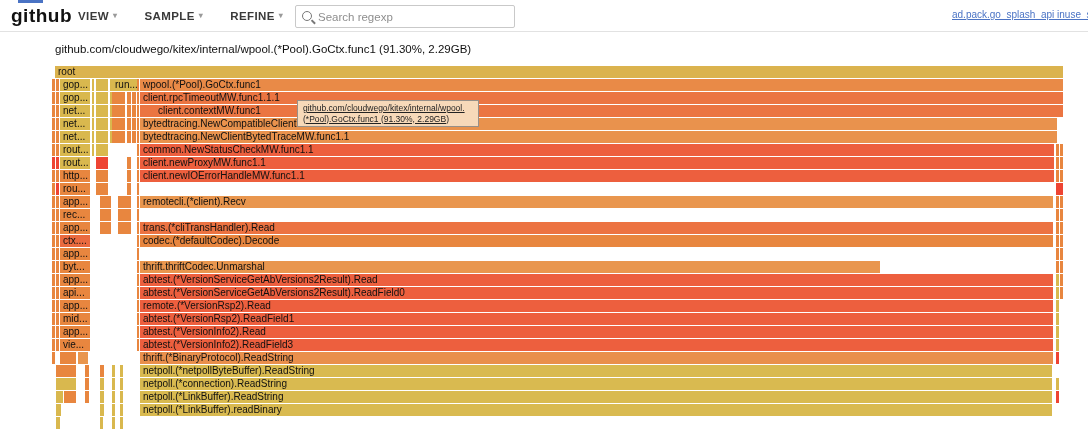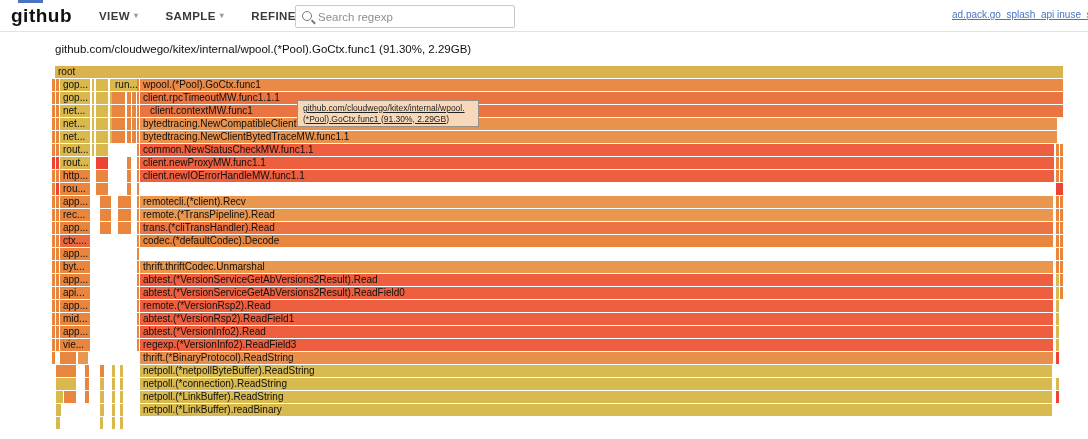--- a/index.html
+++ b/index.html
@@ -3,21 +3,21 @@
 <meta charset="utf-8">
 <style>
   html,body{margin:0;padding:0;background:#fff;}
   body{width:1088px;height:439px;position:relative;overflow:hidden;
        font-family:"Liberation Sans",sans-serif;}
   
   .topbar{position:absolute;left:0;top:0;width:1088px;height:31px;background:#fff;
           border-bottom:1px solid #e2e2e2;display:flex;align-items:center;}
   .artifact{position:absolute;left:18px;top:0;width:25px;height:3px;background:#4a73c4;}
   .logo{font-size:19px;font-weight:bold;color:#111;margin-left:11px;letter-spacing:.5px;}
-  .menus{display:flex;margin-left:27px;gap:27px;}
+  .menus{display:flex;margin-left:6px;gap:27px;}
   .menu{font-size:11.5px;font-weight:bold;color:#3a3a3a;letter-spacing:.4px;cursor:pointer;
         display:flex;align-items:center;gap:4px;}
   .caret{color:#9a9a9a;font-size:8px;line-height:1;}
   .search{position:absolute;left:295px;top:5px;width:218px;height:21px;border:1px solid #c9c9c9;
           border-radius:2px;background:#fff;display:flex;align-items:center;}
   .magwrap{position:relative;width:20px;height:20px;flex:0 0 20px;}
   .mag{position:absolute;left:6px;top:4px;width:8px;height:8px;border:1.5px solid #777;border-radius:50%;}
   .mag::after{content:"";position:absolute;left:8px;top:9px;width:5px;height:1.5px;background:#777;
               transform:rotate(45deg);}
   .search input{border:none;outline:none;flex:1;font-size:11.5px;color:#333;background:transparent;
@@ -39,55 +39,54 @@
 </head>
 <body>
 
 <div class="flame">
     <div class="cell" style="left: 55px; top: 66px; width: 1008px; background: rgb(219, 179, 78); padding-left: 3px;">root</div>
     <div class="cell" style="left: 60px; top: 79px; width: 30px; background: rgb(217, 184, 78); padding-left: 3px;">gop...</div>
     <div class="cell" style="left: 140px; top: 79px; width: 923px; background: rgb(233, 138, 71); padding-left: 3px;">wpool.(*Pool).GoCtx.func1</div>
     <div class="cell" style="left: 60px; top: 92px; width: 30px; background: rgb(217, 184, 78); padding-left: 3px;">gop...</div>
     <div class="cell" style="left: 140px; top: 92px; width: 923px; background: rgb(235, 117, 66); padding-left: 3px;">client.rpcTimeoutMW.func1.1.1</div>
     <div class="cell" style="left: 60px; top: 105px; width: 30px; background: rgb(217, 184, 78); padding-left: 3px;">net...</div>
-    <div class="cell" style="left: 140px; top: 105px; width: 923px; background: rgb(235, 117, 66); padding-left: 10px;">client.contextMW.func1</div>
+    <div class="cell" style="left: 140px; top: 105px; width: 923px; background: rgb(235, 117, 66); padding-left: 18px;">client.contextMW.func1</div>
     <div class="cell" style="left: 60px; top: 118px; width: 30px; background: rgb(217, 184, 78); padding-left: 3px;">net...</div>
     <div class="cell" style="left: 140px; top: 118px; width: 917px; background: rgb(233, 146, 77); padding-left: 3px;">bytedtracing.NewCompatibleClientTraceMW.func1.1</div>
     <div class="cell" style="left: 60px; top: 131px; width: 30px; background: rgb(217, 184, 78); padding-left: 3px;">net...</div>
     <div class="cell" style="left: 140px; top: 131px; width: 917px; background: rgb(233, 146, 77); padding-left: 3px;">bytedtracing.NewClientBytedTraceMW.func1.1</div>
     <div class="cell" style="left: 60px; top: 144px; width: 30px; background: rgb(217, 184, 78); padding-left: 3px;">rout...</div>
     <div class="cell" style="left: 140px; top: 144px; width: 914px; background: rgb(237, 95, 62); padding-left: 3px;">common.NewStatusCheckMW.func1.1</div>
     <div class="cell" style="left: 60px; top: 157px; width: 30px; background: rgb(217, 184, 78); padding-left: 3px;">rout...</div>
     <div class="cell" style="left: 140px; top: 157px; width: 914px; background: rgb(237, 95, 62); padding-left: 3px;">client.newProxyMW.func1.1</div>
     <div class="cell" style="left: 60px; top: 170px; width: 30px; background: rgb(232, 134, 63); padding-left: 3px;">http...</div>
     <div class="cell" style="left: 140px; top: 170px; width: 914px; background: rgb(237, 95, 62); padding-left: 3px;">client.newIOErrorHandleMW.func1.1</div>
     <div class="cell" style="left: 60px; top: 183px; width: 30px; background: rgb(232, 134, 63); padding-left: 3px;">rou...</div>
     <div class="cell" style="left: 60px; top: 196px; width: 30px; background: rgb(232, 134, 63); padding-left: 3px;">app...</div>
     <div class="cell" style="left: 140px; top: 196px; width: 913px; background: rgb(233, 150, 78); padding-left: 3px;">remotecli.(*client).Recv</div>
     <div class="cell" style="left: 60px; top: 209px; width: 30px; background: rgb(232, 134, 63); padding-left: 3px;">rec...</div>
-    <div class="cell" style="left: 140px; top: 209px; width: 913px; background: rgb(233, 150, 78); padding-left: 3px;">remote.(*TransPipeline).Read</div>
     <div class="cell" style="left: 60px; top: 222px; width: 30px; background: rgb(232, 134, 63); padding-left: 3px;">app...</div>
     <div class="cell" style="left: 140px; top: 222px; width: 913px; background: rgb(236, 115, 66); padding-left: 3px;">trans.(*cliTransHandler).Read</div>
     <div class="cell" style="left: 60px; top: 235px; width: 30px; background: rgb(234, 106, 63); padding-left: 3px;">ctx....</div>
     <div class="cell" style="left: 140px; top: 235px; width: 913px; background: rgb(232, 134, 63); padding-left: 3px;">codec.(*defaultCodec).Decode</div>
     <div class="cell" style="left: 60px; top: 248px; width: 30px; background: rgb(232, 134, 63); padding-left: 3px;">app...</div>
     <div class="cell" style="left: 60px; top: 261px; width: 30px; background: rgb(232, 134, 63); padding-left: 3px;">byt...</div>
-    <div class="cell" style="left: 140px; top: 261px; width: 913px; background: rgb(233, 150, 78); padding-left: 3px;">thrift.thriftCodec.Unmarshal</div>
+    <div class="cell" style="left: 140px; top: 261px; width: 740px; background: rgb(233, 150, 78); padding-left: 3px;">thrift.thriftCodec.Unmarshal</div>
     <div class="cell" style="left: 60px; top: 274px; width: 30px; background: rgb(232, 134, 63); padding-left: 3px;">app...</div>
     <div class="cell" style="left: 140px; top: 274px; width: 913px; background: rgb(237, 95, 62); padding-left: 3px;">abtest.(*VersionServiceGetAbVersions2Result).Read</div>
     <div class="cell" style="left: 60px; top: 287px; width: 30px; background: rgb(232, 134, 63); padding-left: 3px;">api...</div>
     <div class="cell" style="left: 140px; top: 287px; width: 913px; background: rgb(237, 95, 62); padding-left: 3px;">abtest.(*VersionServiceGetAbVersions2Result).ReadField0</div>
     <div class="cell" style="left: 60px; top: 300px; width: 30px; background: rgb(232, 134, 63); padding-left: 3px;">app...</div>
     <div class="cell" style="left: 140px; top: 300px; width: 913px; background: rgb(237, 95, 62); padding-left: 3px;">remote.(*VersionRsp2).Read</div>
     <div class="cell" style="left: 60px; top: 313px; width: 30px; background: rgb(232, 134, 63); padding-left: 3px;">mid...</div>
     <div class="cell" style="left: 140px; top: 313px; width: 913px; background: rgb(237, 95, 62); padding-left: 3px;">abtest.(*VersionRsp2).ReadField1</div>
     <div class="cell" style="left: 60px; top: 326px; width: 30px; background: rgb(232, 134, 63); padding-left: 3px;">app...</div>
     <div class="cell" style="left: 140px; top: 326px; width: 913px; background: rgb(237, 95, 62); padding-left: 3px;">abtest.(*VersionInfo2).Read</div>
     <div class="cell" style="left: 60px; top: 339px; width: 30px; background: rgb(232, 134, 63); padding-left: 3px;">vie...</div>
-    <div class="cell" style="left: 140px; top: 339px; width: 913px; background: rgb(237, 95, 62); padding-left: 3px;">regexp.(*VersionInfo2).ReadField3</div>
+    <div class="cell" style="left: 140px; top: 339px; width: 913px; background: rgb(237, 95, 62); padding-left: 3px;">abtest.(*VersionInfo2).ReadField3</div>
     <div class="cell" style="left: 140px; top: 352px; width: 913px; background: rgb(233, 143, 76); padding-left: 3px;">thrift.(*BinaryProtocol).ReadString</div>
     <div class="cell" style="left: 140px; top: 365px; width: 912px; background: rgb(217, 186, 80); padding-left: 3px;">netpoll.(*netpollByteBuffer).ReadString</div>
     <div class="cell" style="left: 140px; top: 378px; width: 912px; background: rgb(217, 186, 80); padding-left: 3px;">netpoll.(*connection).ReadString</div>
     <div class="cell" style="left: 140px; top: 391px; width: 912px; background: rgb(217, 186, 80); padding-left: 3px;">netpoll.(*LinkBuffer).ReadString</div>
     <div class="cell" style="left: 140px; top: 404px; width: 912px; background: rgb(217, 186, 80); padding-left: 3px;">netpoll.(*LinkBuffer).readBinary</div>
     <div class="cell" style="left: 112px; top: 79px; width: 26px; background: rgb(217, 184, 78); padding-left: 3px;">run...</div>
     <div class="cell" style="left: 52px; top: 79px; width: 3px; background: rgb(232, 134, 63);"></div>
     <div class="cell" style="left: 52px; top: 92px; width: 3px; background: rgb(232, 134, 63);"></div>
     <div class="cell" style="left: 52px; top: 105px; width: 3px; background: rgb(232, 134, 63);"></div>
     <div class="cell" style="left: 52px; top: 118px; width: 3px; background: rgb(232, 134, 63);"></div>

